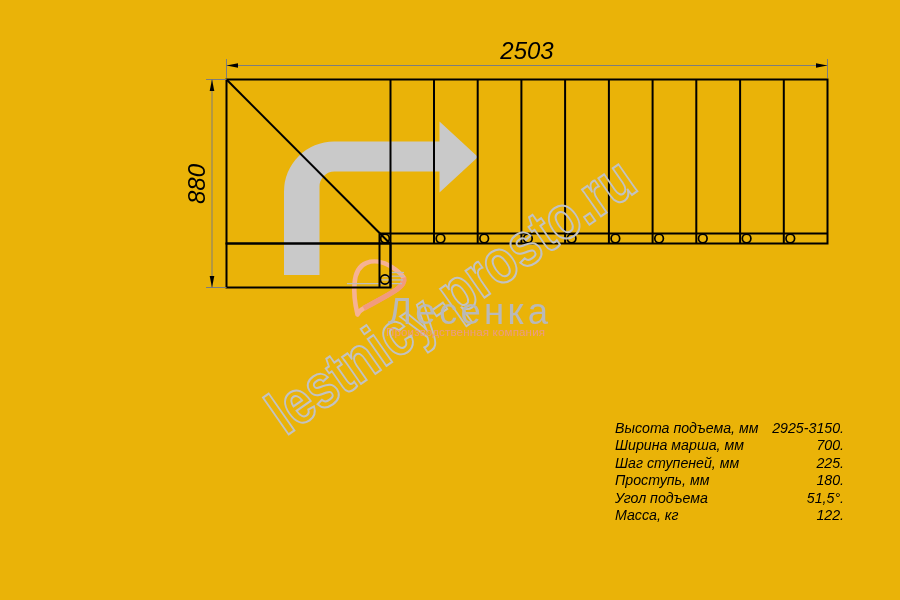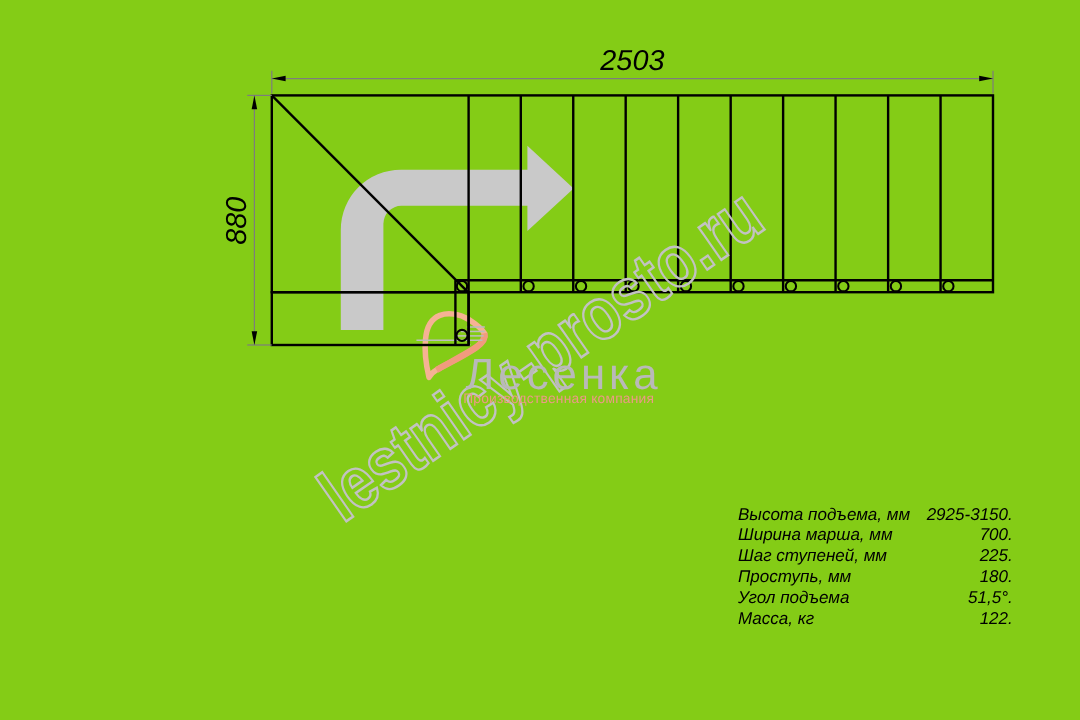--- a/index.html
+++ b/index.html
@@ -1,16 +1,16 @@
 <!DOCTYPE html>
 <html><head>
 <meta charset="utf-8">
 <style>
   html,body{margin:0;padding:0;background:#ffffff;}
-  #page{position:relative;width:900px;height:600px;background:#84cc16;overflow:hidden;
+  #page{position:relative;width:900px;height:600px;background:#eab308;overflow:hidden;
         font-family:"Liberation Sans",sans-serif;}
 </style>
 </head>
 <body>
 <div id="page">
 <svg width="900" height="600" viewBox="0 0 900 600" xmlns="http://www.w3.org/2000/svg">
 
   <path d="M284,275 V191.5 A50 50 0 0 1 334,141.5 H439.5 V121.5 L478,157 L439.5,192.5 V171.5 H334.5 A15 15 0 0 0 319.5,186.5 V275 Z" fill="#c9c9c9"></path>
 
   <g>

